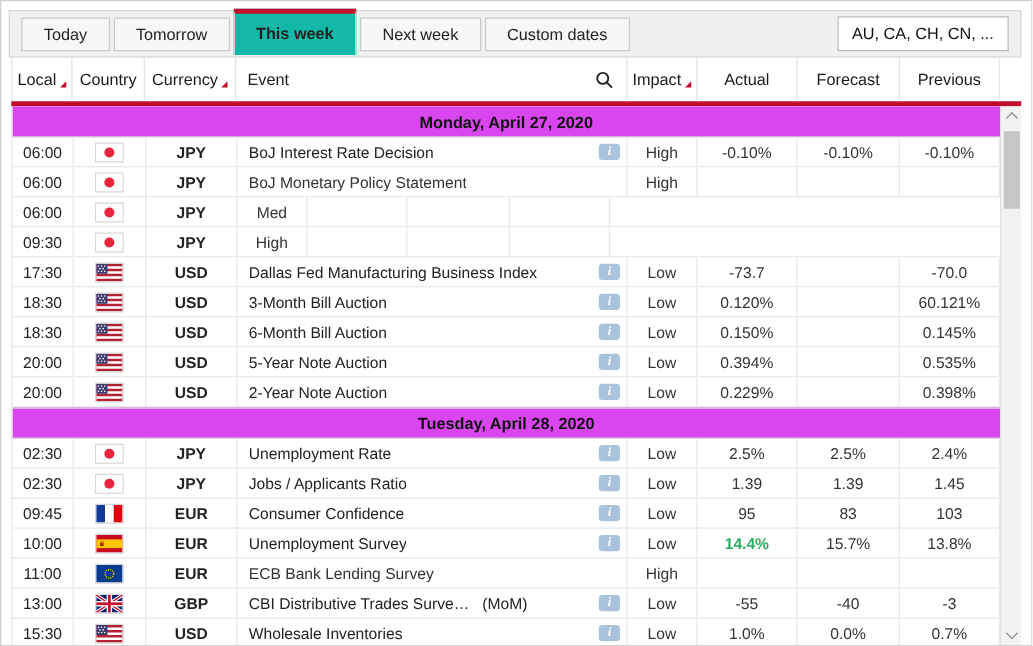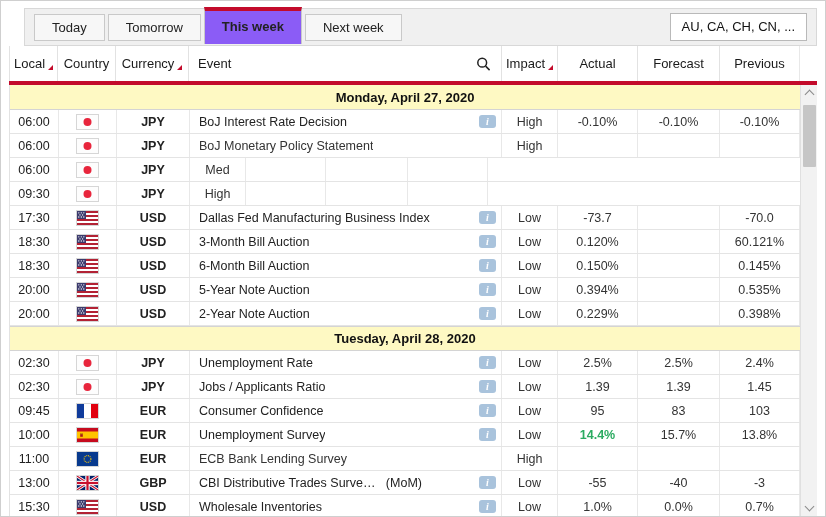--- a/index.html
+++ b/index.html
@@ -4,31 +4,31 @@
 <style>
   html,body{margin:0;padding:0;background:#fff;}
   *{box-sizing:border-box;}
   body{font-family:"Liberation Sans", sans-serif;}
   .page{
     width:826px;height:517px;border:1px solid #cfcfcf;background:#fff;
     display:flex;flex-direction:column;overflow:hidden;position:relative;
   }
   
   .tabstrip{
-    margin:7px 8px 0 23px;height:38px;background:#f0f0f0;border:1px solid #d8d8d8;
+    margin:7px 8px 0 6px;height:38px;background:#f0f0f0;border:1px solid #d8d8d8;
     display:flex;align-items:center;padding:0 9px;flex:0 0 auto;
   }
   .tabs{display:flex;align-items:center;height:100%;}
   .tab{
     background:#f7f7f7;border:1px solid #c9c9c9;color:#222;font-size:13px;
     height:27px;line-height:25px;padding:0 17px;margin-right:3px;cursor:pointer;
     white-space:nowrap;
   }
   .tab.active{
-    background:#8b5cf6;border-top:4px solid var(--accent);border-bottom:none;
+    background:#14b8a6;border-top:4px solid var(--accent);border-bottom:none;
     font-weight:bold;height:37px;line-height:31px;margin-top:-4px;position:relative;z-index:2;
   }
   .countries-btn{
     margin-left:auto;background:#fff;border:1px solid #b9b9b9;color:#111;
     font-size:13px;height:28px;line-height:26px;padding:0 11px;cursor:pointer;white-space:nowrap;
   }
   
   .table{margin:0 8px;flex:1 1 auto;display:flex;flex-direction:column;min-height:0;position:relative;}
   .thead{
     display:flex;height:35px;align-items:flex-end;flex:0 0 auto;padding-right:17px;
@@ -40,21 +40,21 @@
   .th:first-child{border-left:1px solid #e2e2e2;}
   .sort-tri{
     width:0;height:0;border-left:5px solid transparent;border-bottom:5px solid var(--accent);
     display:inline-block;margin:8px 0 0 3px;
   }
   .search-svg{position:absolute;right:10px;top:50%;transform:translateY(-50%);}
   .redline{height:4px;background:var(--accent);flex:0 0 auto;}
   .tbody{flex:1 1 auto;overflow:hidden;position:relative;border-left:1px solid #e2e2e2;}
   .rows{margin-right:17px;}
   .sec-row{
-    height:25px;background:#fef9c3;border-bottom:1px solid #d4d4d4;border-top:1px solid #d4d4d4;
+    height:25px;background:#d946ef;border-bottom:1px solid #d4d4d4;border-top:1px solid #d4d4d4;
     display:flex;align-items:center;justify-content:center;
     font-size:13px;font-weight:bold;color:#111;
   }
   .sec-row:first-child{border-top:none;}
   .row{display:flex;height:24px;border-bottom:1px solid #e4e4e4;background:#fff;}
   .td{
     display:flex;align-items:center;justify-content:center;height:100%;
     font-size:12.5px;color:#333;border-right:1px solid #e8e8e8;overflow:hidden;
   }
   .c-local{width:49px;}  .c-country{width:58px;}  .c-currency{width:73px;}
@@ -90,20 +90,21 @@
 <body>
 
 <div class="page">
 
   <div class="tabstrip">
     <div class="tabs">
         <div class="tab">Today</div>
         <div class="tab">Tomorrow</div>
         <div class="tab active">This week</div>
         <div class="tab">Next week</div>
+        <div class="tab">Custom dates</div>
       </div>
     <button class="countries-btn">AU, CA, CH, CN, ...</button>
   </div>
 
   <div class="table">
     <div class="thead">
         <div class="th c-local">
           <span>Local</span>
           <span class="sort-tri"></span>
         </div>

